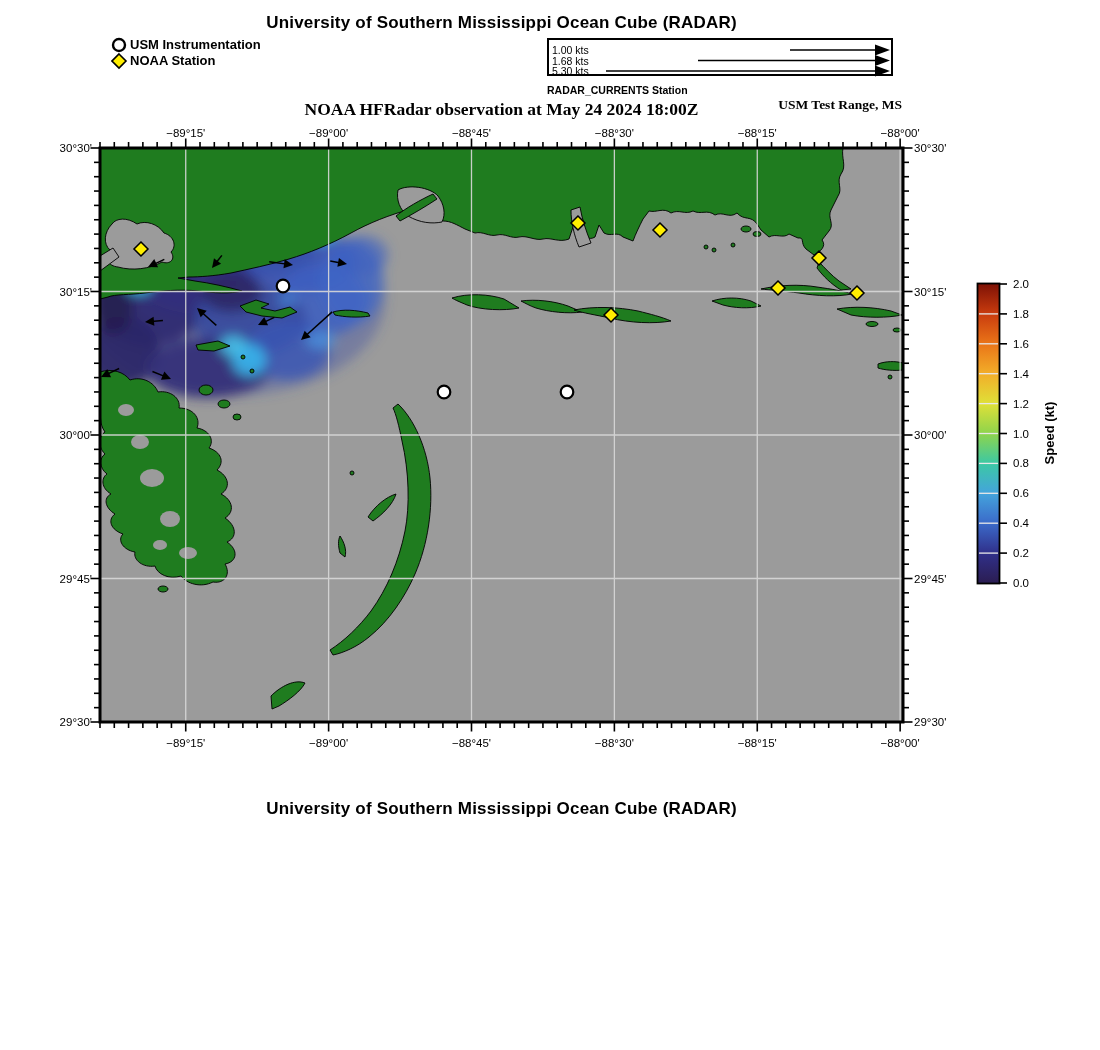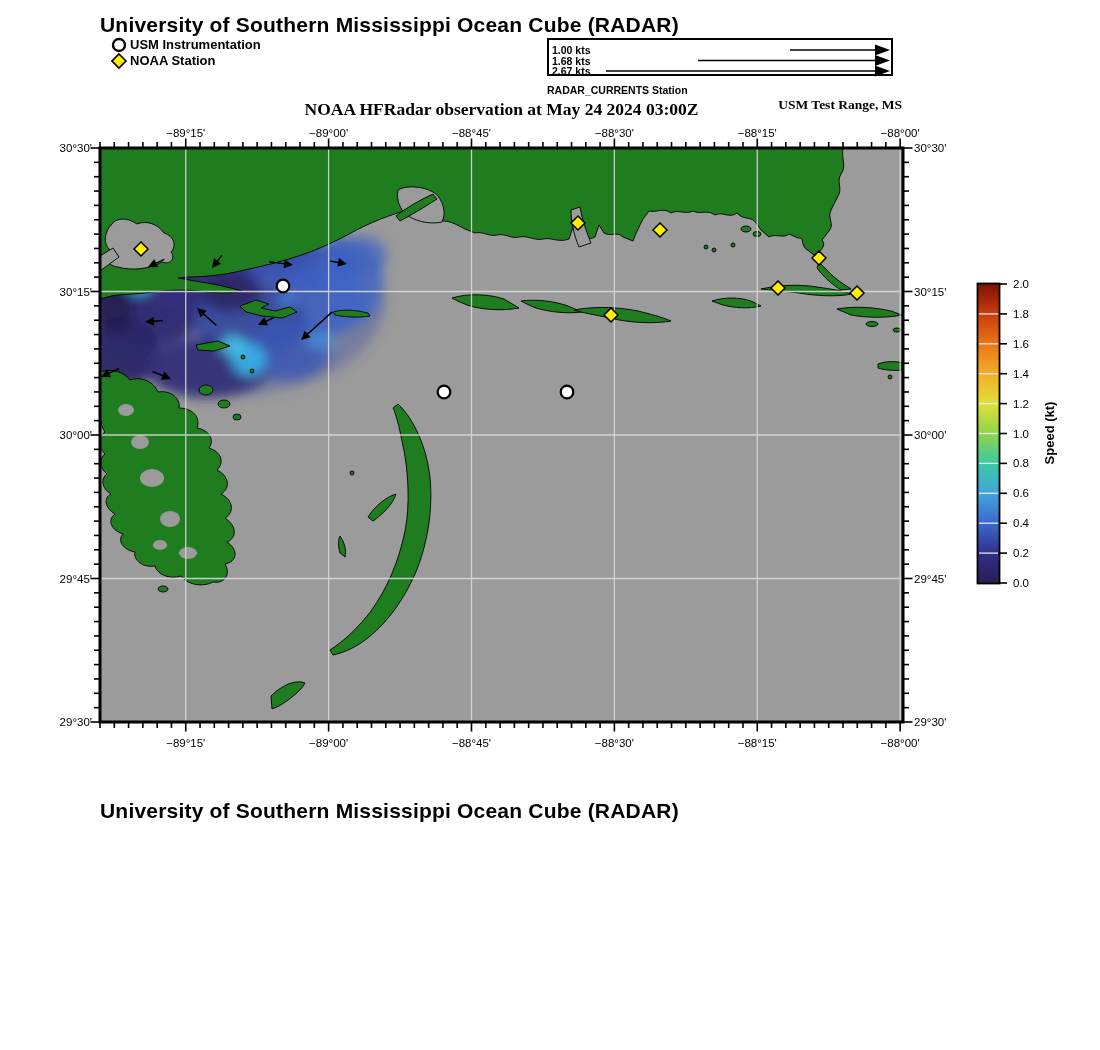--- a/index.html
+++ b/index.html
@@ -1,56 +1,56 @@
 <!DOCTYPE html>
 <html><head>
 <meta charset="utf-8">
 <style>
   html,body{margin:0;padding:0;background:#ffffff;}
   #stage{position:relative;width:1100px;height:1050px;background:#ffffff;overflow:hidden;
          font-family:"Liberation Sans",sans-serif;color:#000;}
   .abs{position:absolute;}
-  .title{left:100px;width:803px;text-align:left;font-weight:bold;font-size:21px;letter-spacing:0.2px;}
+  .title{left:100px;width:803px;text-align:center;font-weight:bold;font-size:17px;letter-spacing:0.2px;}
   #title-top{top:13px;}
   #title-bottom{top:799px;}
   #subtitle{left:100px;top:99px;width:803px;text-align:center;
             font-family:"Liberation Serif",serif;font-weight:bold;font-size:17.5px;}
   #annotation{top:97px;right:198px;font-family:"Liberation Serif",serif;font-weight:bold;font-size:13.5px;text-align:right;}
   .legend-label{font-weight:bold;font-size:13px;line-height:14px;}
   #vector-box{left:547px;top:38px;width:346px;height:38px;border:2.5px solid #000;box-sizing:border-box;}
-  .vec-label{position:absolute;font-weight:bold;font-size:10.5px;line-height:10.5px;}
+  .vec-label{position:absolute;font-weight:normal;font-size:10.5px;line-height:10.5px;}
   #vector-caption{left:547px;top:84px;font-weight:bold;font-size:10.5px;}
   #map-svg{position:absolute;left:100px;top:148px;}
   #overlay{position:absolute;left:0;top:0;pointer-events:none;}
   #colorbar{position:absolute;left:978px;top:284px;width:21px;height:299px;}
   #colorbar-label{left:1049px;top:433px;transform:translate(-50%,-50%) rotate(-90deg);
                   white-space:nowrap;font-weight:bold;font-size:13px;}
   .ticktext{font-family:"Liberation Sans",sans-serif;font-size:11.5px;fill:#000;}
 </style>
 </head>
 <body>
 
 <div id="stage">
 
   <div class="abs title" id="title-top">University of Southern Mississippi Ocean Cube (RADAR)</div>
-  <div class="abs" id="subtitle">NOAA HFRadar observation at May 24 2024 03:00Z</div>
+  <div class="abs" id="subtitle">NOAA HFRadar observation at May 24 2024 18:00Z</div>
   <div class="abs" id="annotation">USM Test Range, MS</div>
   <div class="abs title" id="title-bottom">University of Southern Mississippi Ocean Cube (RADAR)</div>
 
   <svg class="abs" style="left:111px;top:37px;" width="17" height="33">
     <circle cx="8" cy="8" r="6" fill="#ffffff" stroke="#000" stroke-width="2.4"></circle>
     <path d="M8,17 L15,24 L8,31 L1,24 Z" fill="#ffee00" stroke="#000" stroke-width="1.6"></path>
   </svg>
   <div class="abs legend-label" style="left:130px;top:38px;">USM Instrumentation</div>
   <div class="abs legend-label" style="left:130px;top:54px;">NOAA Station</div>
 
   <div class="abs" id="vector-box"></div>
   <span class="vec-label" style="left:552px;top:45px;">1.00 kts</span>
   <span class="vec-label" style="left:552px;top:55.5px;">1.68 kts</span>
-  <span class="vec-label" style="left:552px;top:66px;">2.67 kts</span>
+  <span class="vec-label" style="left:552px;top:66px;">5.30 kts</span>
   <div class="abs" id="vector-caption">RADAR_CURRENTS Station</div>
 
   <svg id="map-svg" width="803" height="574" viewBox="100 148 803 574">
     <defs>
       <filter id="blobBlur" x="-40%" y="-40%" width="180%" height="180%">
         <feGaussianBlur stdDeviation="6"></feGaussianBlur>
       </filter>
     </defs>
     <rect id="water-rect" x="100" y="148" width="803" height="574" fill="#9b9b9b"></rect>
     <g id="g-blobs" filter="url(#blobBlur)">

